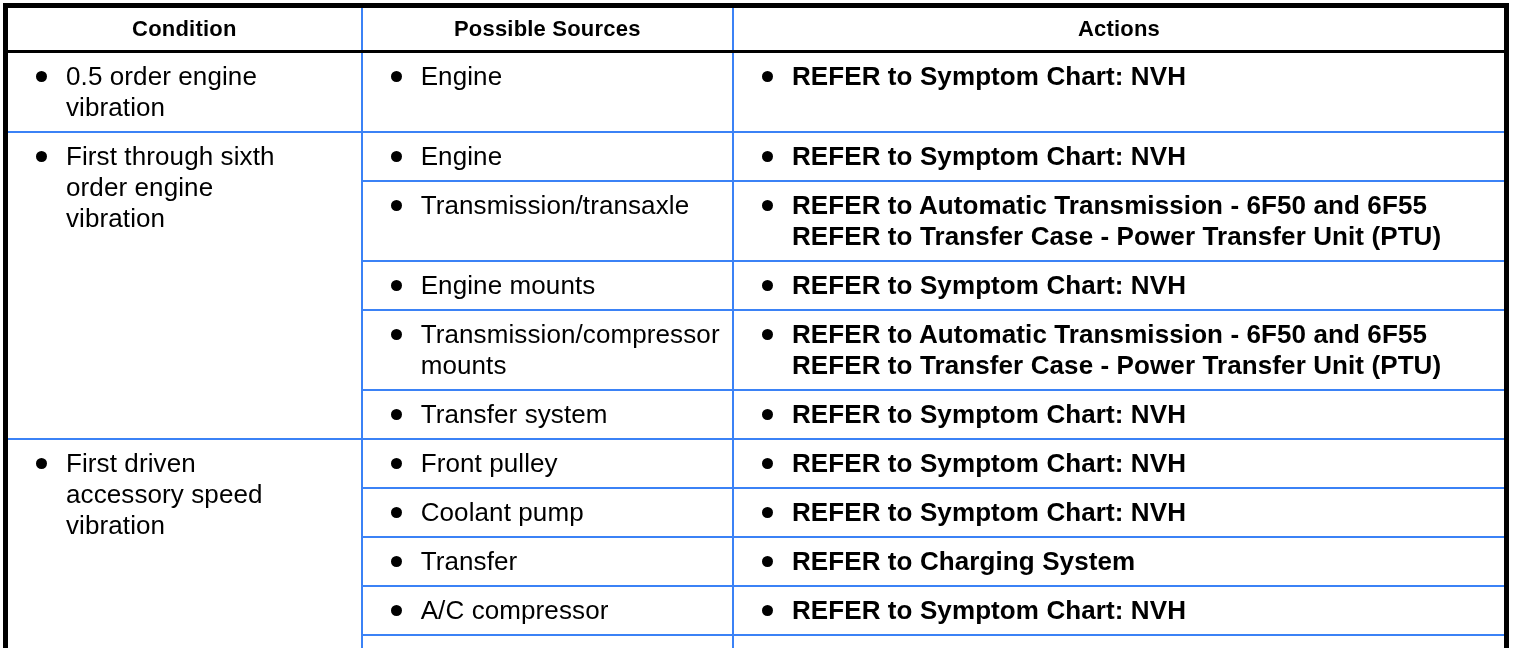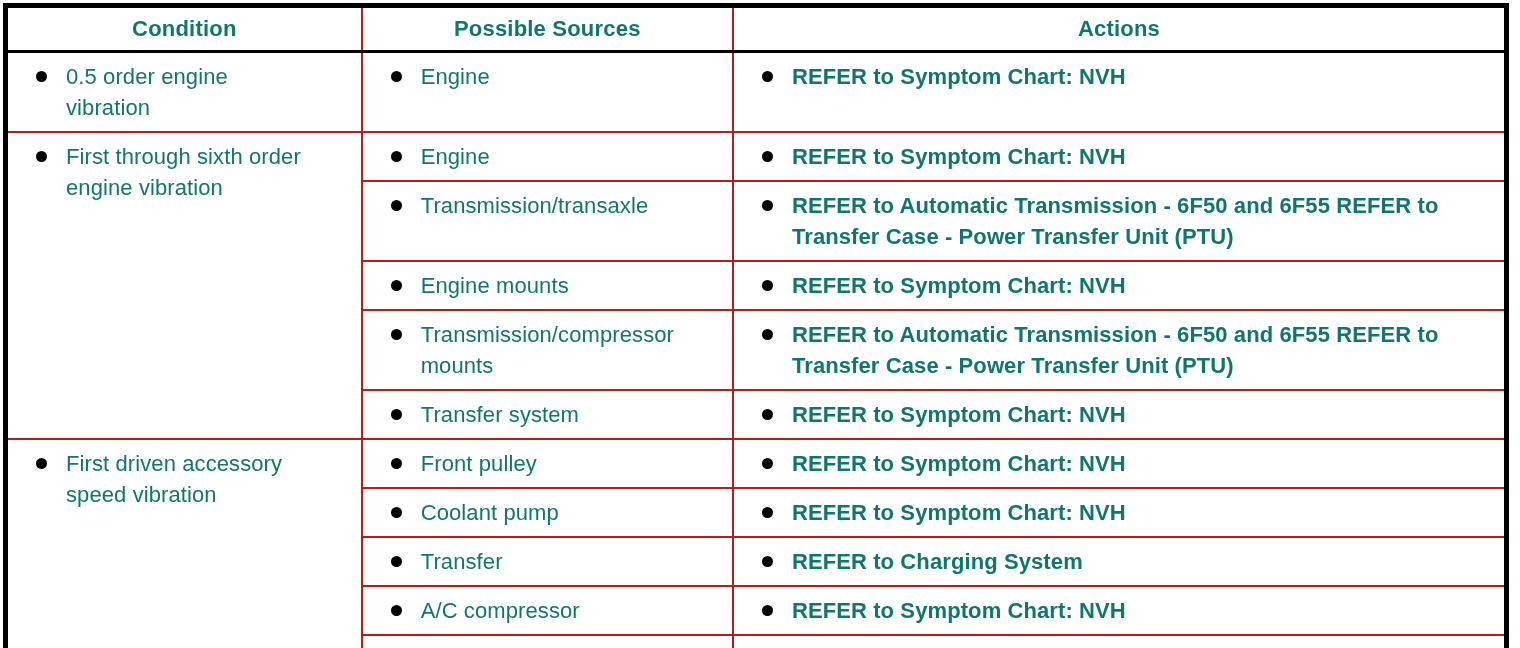--- a/index.html
+++ b/index.html
@@ -17,24 +17,24 @@
   table.symptom-table {
     border-collapse: collapse;
     table-layout: fixed;
     width: 1506px;
     border: 5px solid #000000;
   }
   col.c-condition { width: 355px; }
   col.c-sources   { width: 370px; }
   col.c-actions   { width: 771px; }
   th, td {
-    border: 2px solid #b91c1c;
+    border: 2px solid #3b82f6;
     padding: 0;
     vertical-align: top;
-    color: #0f766e;
+    color: #000000;
   }
   thead th {
     height: 46px;
     border-bottom: 3px solid #000000;
     font-size: 22px;
     font-weight: bold;
     text-align: center;
     vertical-align: middle;
     letter-spacing: 0.2px;
   }
@@ -48,21 +48,21 @@
   .bullet {
     flex: none;
     width: 11px;
     height: 11px;
     margin-top: 10px;
     margin-right: 19px;
     border-radius: 50%;
     background: #000000;
   }
   .txt {
-    font-size: 22px;
+    font-size: 26px;
     line-height: 31px;
     letter-spacing: 0.1px;
   }
   td.cond .txt { max-width: 252px; }
   td.src  .txt { max-width: 290px; }
   td.act  .txt { max-width: 672px; font-weight: bold; }
 </style>
 </head>
 <body>
 

